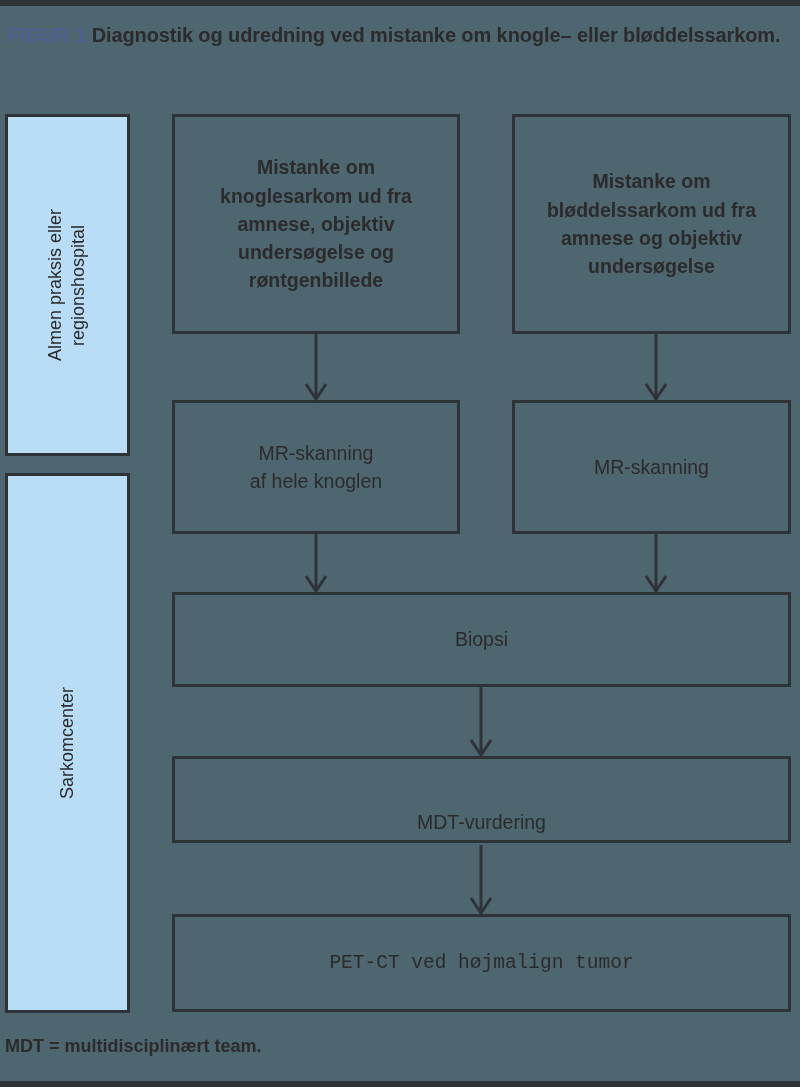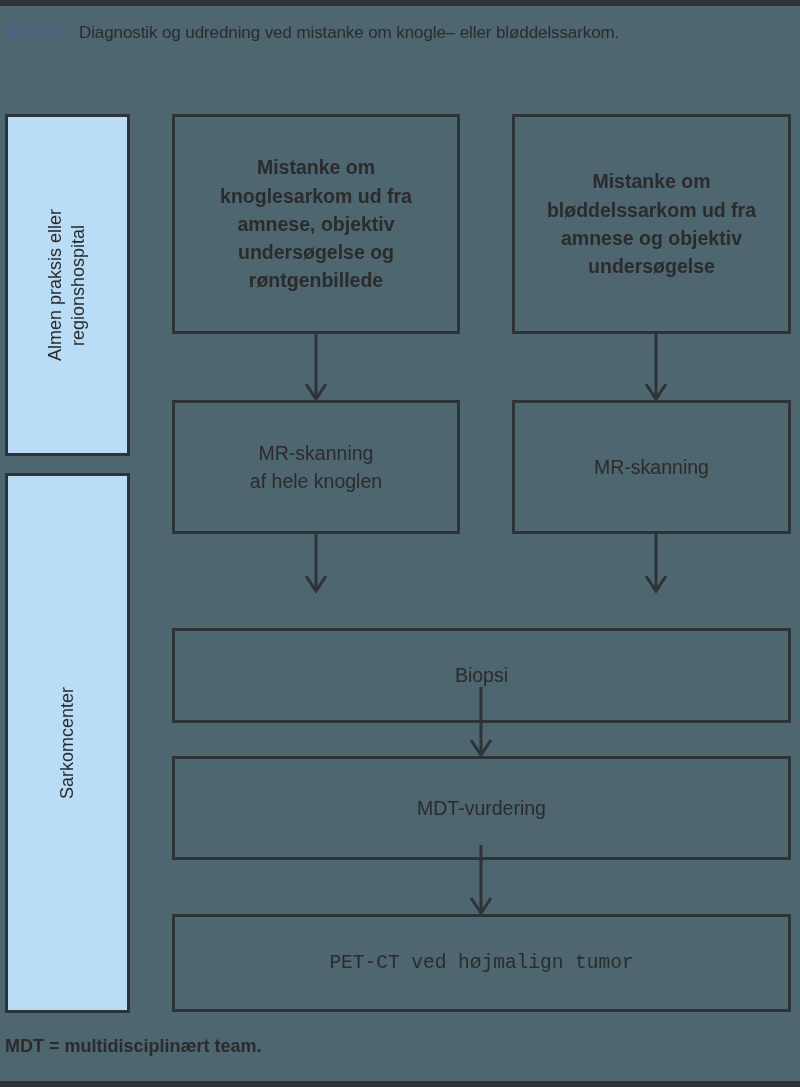--- a/index.html
+++ b/index.html
@@ -32,22 +32,22 @@
   }
   .edge-rule.top    { top: 0; }
   .edge-rule.bottom { bottom: 0; }
 
   
   .caption {
     position: absolute;
     left: 8px;
     top: 22px;
     width: 786px;
-    font-size: 17px;
-    font-weight: normal;
+    font-size: 20px;
+    font-weight: bold;
     line-height: 1.32;
     color: #2b2b2b;
     letter-spacing: -0.1px;
   }
   .caption .figure-tag {
     color: #4f5f92;
   }
 
   
   .phase-box {
@@ -97,22 +97,22 @@
   }
   .flow-box.regular .flow-text {
     font-weight: normal;
     font-size: 19.5px;
   }
 
   #box-bone-suspicion  { left: 172px; top: 114px; width: 288px; height: 220px; }
   #box-soft-suspicion  { left: 512px; top: 114px; width: 279px; height: 220px; }
   #box-mr-bone         { left: 172px; top: 400px; width: 288px; height: 134px; }
   #box-mr-soft         { left: 512px; top: 400px; width: 279px; height: 134px; }
-  #box-biopsy          { left: 172px; top: 592px; width: 619px; height: 95px; margin-top: 36px;  }
-  #box-mdt             { left: 172px; top: 756px; width: 619px; height: 104px;  }
+  #box-biopsy          { left: 172px; top: 592px; width: 619px; height: 95px;  }
+  #box-mdt             { left: 172px; top: 756px; width: 619px; height: 87px; align-items: flex-end;  }
   #box-petct           { left: 172px; top: 914px; width: 619px; height: 98px; font-family: Liberation Mono, monospace;  }
 
   
   .arrow {
     position: absolute;
     width: 26px;
   }
   .arrow svg { display: block; overflow: visible; }
 
   #arrow-bone-to-mr  { left: 303px; top: 334px;  height: 66px; }

